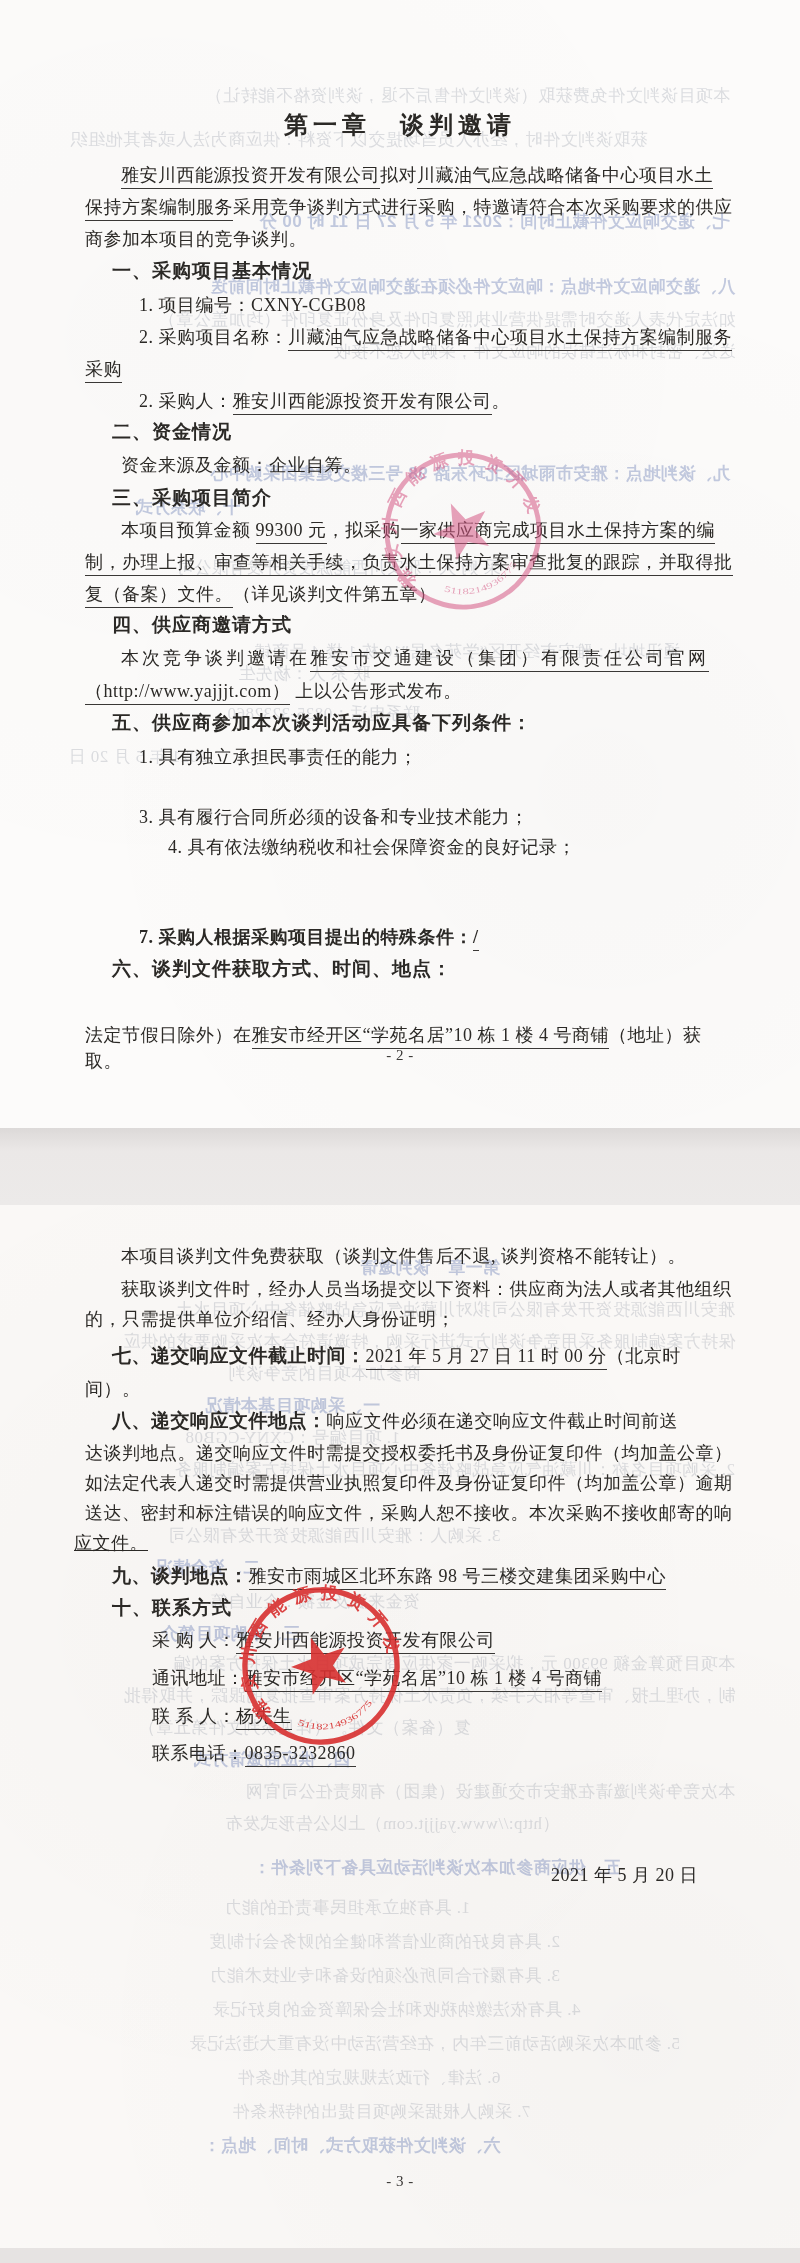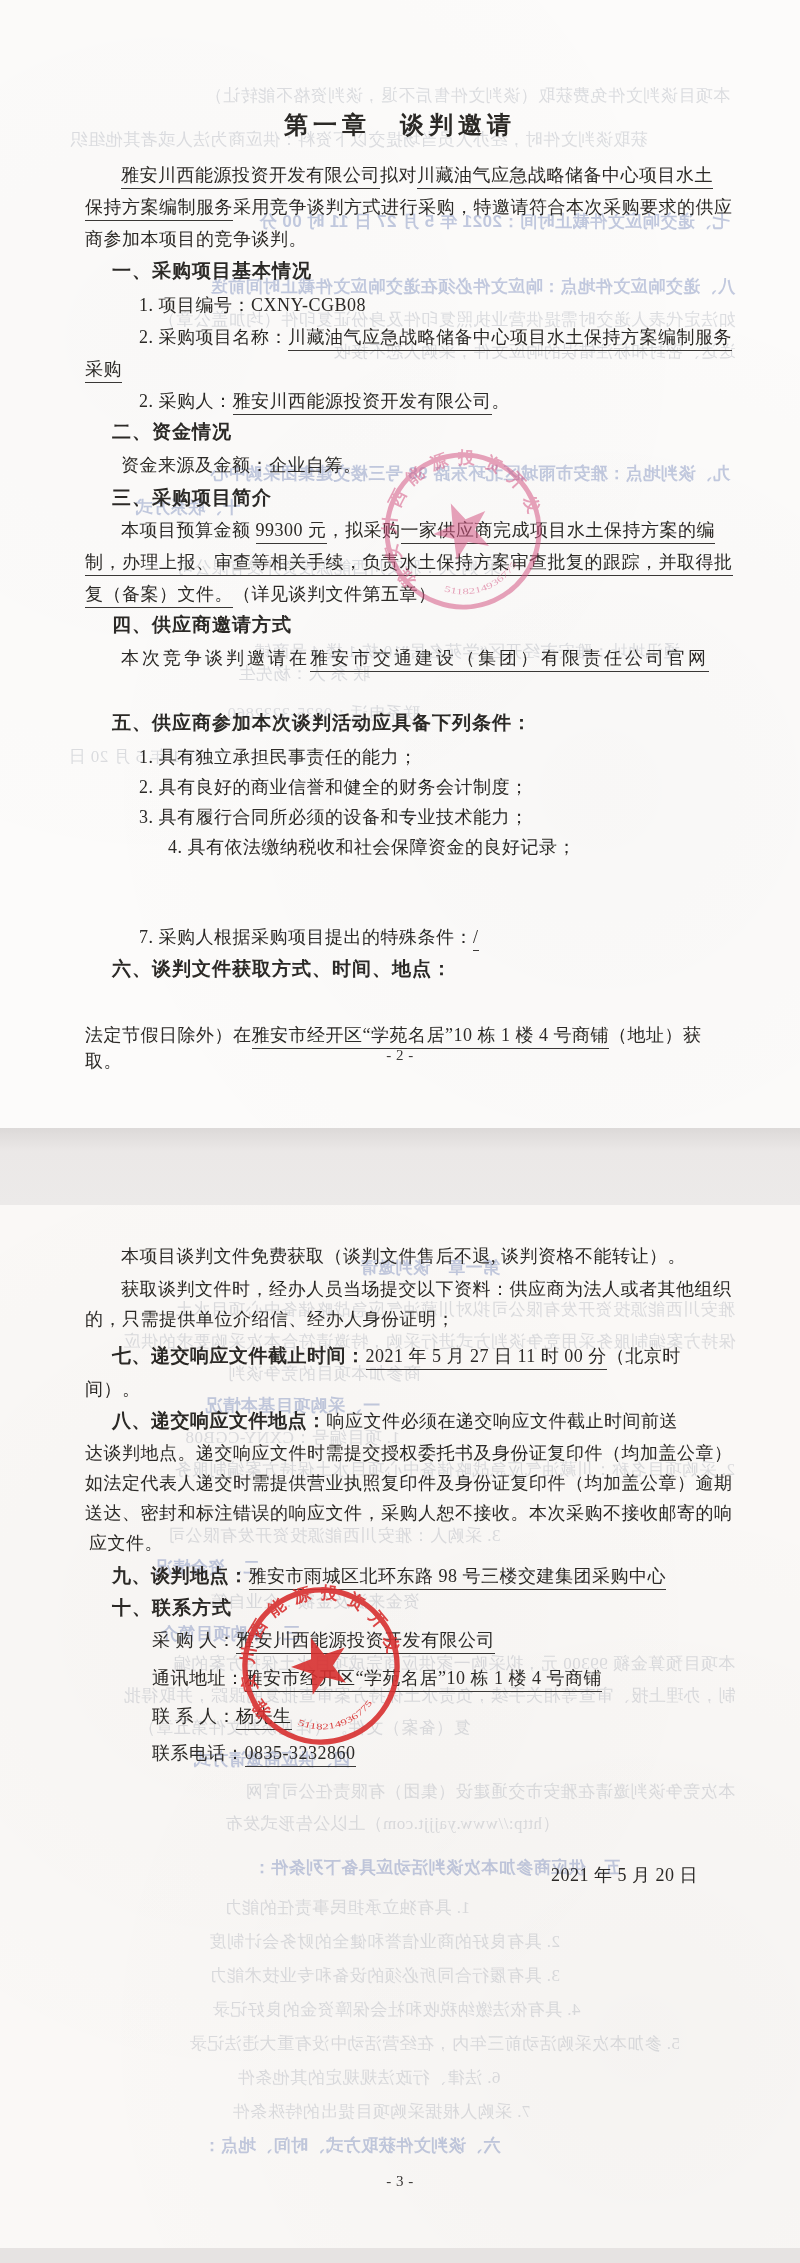--- a/index.html
+++ b/index.html
@@ -100,27 +100,27 @@
   <div class="tl h" style="top:419px;left:112px;">二、资金情况</div>
   <div class="tl" style="top:452px;left:121px;">资金来源及金额：企业自筹。</div>
 
   <div class="tl h" style="top:485px;left:112px;">三、采购项目简介</div>
   <div class="tl" style="top:517px;left:121px;"><span>本项目预算金额 </span><span class="u">99300 元</span><span>，拟采购</span><span class="u">一家供应商完成项目水土保持方案的编</span></div>
   <div class="tl" style="top:549px;left:85px;"><span class="u">制，办理上报、审查等相关手续，负责水土保持方案审查批复的跟踪，并取得批</span></div>
   <div class="tl" style="top:581px;left:85px;"><span class="u">复（备案）文件。</span><span>（详见谈判文件第五章）</span></div>
 
   <div class="tl h" style="top:612px;left:112px;">四、供应商邀请方式</div>
   <div class="tl" style="top:645px;left:121px;letter-spacing:3px;"><span>本次竞争谈判邀请在</span><span class="u">雅安市交通建设（集团）有限责任公司官网</span></div>
+  <div class="tl" style="top:678px;left:85px;"><span class="u">（http://www.yajjjt.com）</span><span> 上以公告形式发布。</span></div>
 
   <div class="tl h" style="top:710px;left:112px;">五、供应商参加本次谈判活动应具备下列条件：</div>
   <div class="tl" style="top:744px;left:139px;">1. 具有独立承担民事责任的能力；</div>
-  <div class="tl" style="top:774px;left:139px;">2. 具有良好的商业信誉和健全的财务会计制度；</div>
   <div class="tl" style="top:804px;left:139px;">3. 具有履行合同所必须的设备和专业技术能力；</div>
   <div class="tl" style="top:834px;left:139px;margin-left:29px;">4. 具有依法缴纳税收和社会保障资金的良好记录；</div>
-  <div class="tl" style="top:924px;left:139px;"><span>7. 采购人根据采购项目提出的特殊条件：</span><span class="u">/</span></div>
+  <div class="tl" style="top:924px;left:139px;font-weight:bold;"><span>7. 采购人根据采购项目提出的特殊条件：</span><span class="u">/</span></div>
 
   <div class="tl h" style="top:956px;left:112px;">六、谈判文件获取方式、时间、地点：</div>
   <div class="tl" style="top:1022px;left:85px;"><span>法定节假日除外）在</span><span class="u">雅安市经开区“学苑名居”10 栋 1 楼 4 号商铺</span><span>（地址）获</span></div>
   <div class="tl" style="top:1048px;left:85px;">取。</div>
 
   <div class="tl center" style="top:1042px;">- 2 -</div>
 
   <svg class="stamp stamp1" width="170" height="170" viewBox="-85 -85 170 170">
     <defs>
       <path id="arcA" d="M -63 26 A 68 68 0 1 1 63 26" fill="none"></path>
@@ -142,21 +142,21 @@
   <div class="tl" style="top:1276px;left:121px;">获取谈判文件时，经办人员当场提交以下资料：供应商为法人或者其他组织</div>
   <div class="tl" style="top:1306px;left:85px;">的，只需提供单位介绍信、经办人身份证明；</div>
 
   <div class="tl" style="top:1343px;left:112px;"><span class="b">七、递交响应文件截止时间：</span><span class="u">2021 年 5 月 27 日 11 时 00 分</span><span>（北京时</span></div>
   <div class="tl" style="top:1376px;left:85px;">间）。</div>
 
   <div class="tl" style="top:1408px;left:112px;"><span class="b">八、递交响应文件地点：</span><span>响应文件必须在递交响应文件截止时间前送</span></div>
   <div class="tl" style="top:1470px;left:85px;">如法定代表人递交时需提供营业执照复印件及身份证复印件（均加盖公章）逾期</div>
   <div class="tl" style="top:1440px;left:85px;">达谈判地点。递交响应文件时需提交授权委托书及身份证复印件（均加盖公章）</div>
   <div class="tl" style="top:1500px;left:85px;">送达、密封和标注错误的响应文件，采购人恕不接收。本次采购不接收邮寄的响</div>
-  <div class="tl" style="top:1530px;left:89px;">应文件。</div>
+  <div class="tl" style="top:1530px;left:74px;text-decoration:underline;">应文件。</div>
 
   <div class="tl" style="top:1563px;left:112px;"><span class="b">九、谈判地点：</span><span class="u">雅安市雨城区北环东路 98 号三楼交建集团采购中心</span></div>
   <div class="tl h" style="top:1595px;left:112px;">十、联系方式</div>
 
   <div class="tl" style="top:1627px;left:152px;"><span>采 购 人：</span><span class="u">雅安川西能源投资开发有限公司</span></div>
   <div class="tl" style="top:1665px;left:152px;"><span>通讯地址：</span><span class="u">雅安市经开区“学苑名居”10 栋 1 楼 4 号商铺</span></div>
   <div class="tl" style="top:1703px;left:152px;"><span>联 系 人：</span><span class="u">杨先生</span></div>
   <div class="tl" style="top:1740px;left:152px;"><span>联系电话：</span><span class="u">0835-3232860</span></div>
 
   <div class="tl" style="top:1862px;right:102px;">2021 年 5 月 20 日</div>

